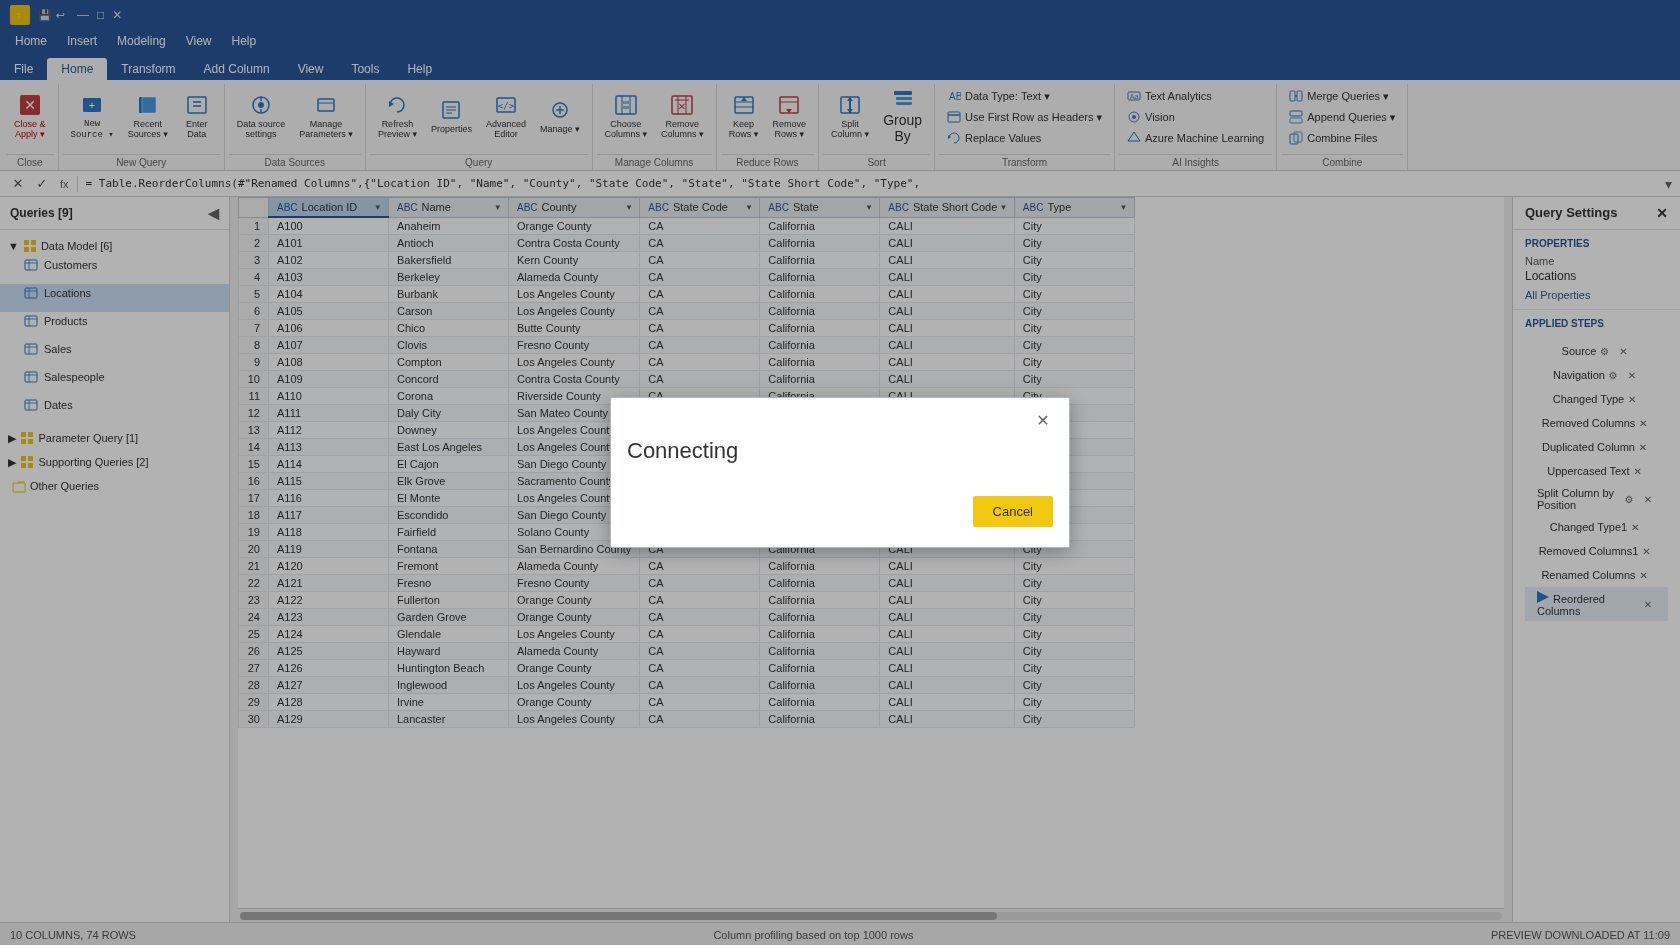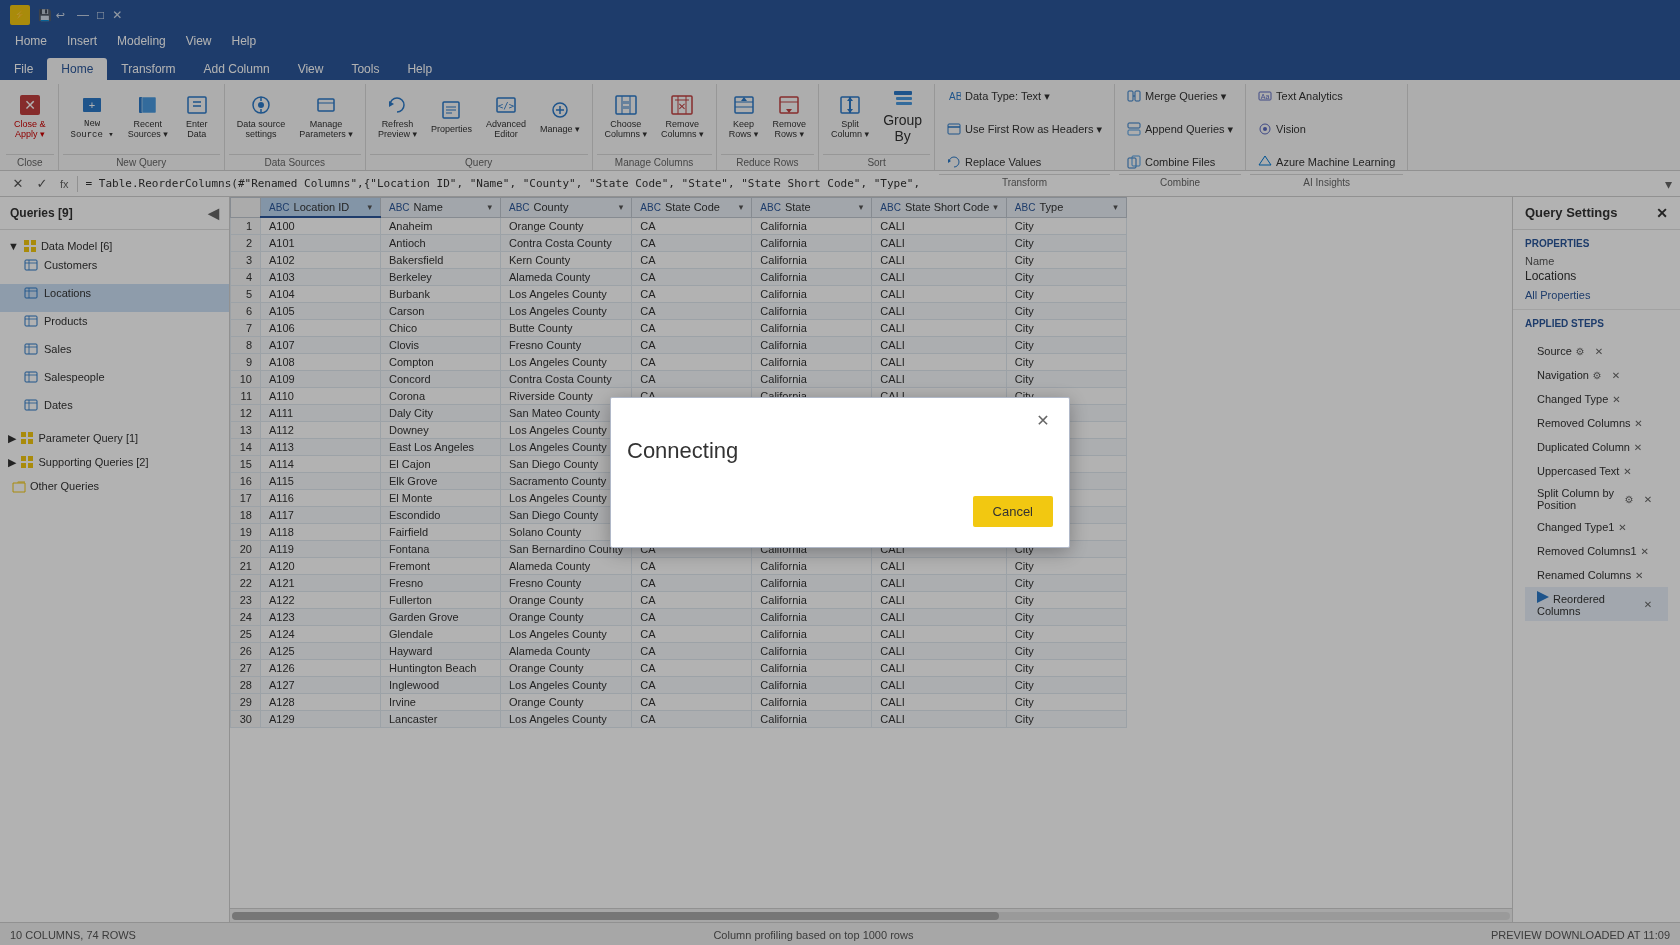--- a/index.html
+++ b/index.html
@@ -125,28 +125,29 @@
       border-radius: 3px;
       font-size: 11px;
       color: #333;
       gap: 4px;
       height: 20px;
       white-space: nowrap;
     }
     .ribbon-col {
       display: flex;
       flex-direction: column;
-      gap: 13px;
+      gap: 1px;
       padding: 2px;
     }
 
     
     .main-area {
       display: flex;
       height: calc(945px - 30px - 22px - 118px - 26px - 24px);
+      gap: 8px;
     }
 
     
     .formula-bar {
       height: 26px;
       background: white;
       border-bottom: 1px solid #d0d0d0;
       display: flex;
       align-items: center;
       padding: 0 8px;
@@ -325,21 +326,21 @@
     .applied-steps {
       flex: 1;
       overflow-y: auto;
       padding: 4px 0;
     }
     .step-item {
       display: flex;
       align-items: center;
       padding: 4px 12px;
       cursor: pointer;
-      justify-content: flex-start;
+      justify-content: center;
     }
     .step-item.current { background: #e8f0fa; font-weight: 500; }
     .step-name {
       font-size: 11px;
       color: #333;
     }
     .step-actions {
       display: flex;
       gap: 3px;
     }
@@ -717,20 +718,46 @@
           <span>Replace Values</span>
         </div>
       </div>
       <div class="ribbon-group-label">Transform</div>
     </div>
 
     <div class="ribbon-group">
       <div class="ribbon-col">
         <div class="ribbon-btn-small">
           <svg width="14" height="14" viewBox="0 0 14 14">
+              <rect x="1" y="3" width="12" height="8" rx="1" fill="none" stroke="#5c6bc0" stroke-width="1"></rect>
+              <text x="7" y="10" text-anchor="middle" fill="#5c6bc0" font-size="7">Aa</text>
+            </svg>
+          <span>Text Analytics</span>
+        </div>
+        <div class="ribbon-btn-small">
+          <svg width="14" height="14" viewBox="0 0 14 14">
+              <circle cx="7" cy="7" r="5" fill="none" stroke="#5c6bc0" stroke-width="1"></circle>
+              <circle cx="7" cy="7" r="2" fill="#5c6bc0"></circle>
+            </svg>
+          <span>Vision</span>
+        </div>
+        <div class="ribbon-btn-small">
+          <svg width="14" height="14" viewBox="0 0 14 14">
+              <polygon points="7,1 13,10 1,10" fill="none" stroke="#0078d4" stroke-width="1"></polygon>
+            </svg>
+          <span>Azure Machine Learning</span>
+        </div>
+      </div>
+      <div class="ribbon-group-label">AI Insights</div>
+    </div>
+
+    <div class="ribbon-group">
+      <div class="ribbon-col">
+        <div class="ribbon-btn-small">
+          <svg width="14" height="14" viewBox="0 0 14 14">
               <rect x="1" y="2" width="5" height="10" rx="1" fill="none" stroke="#2b79c7" stroke-width="1"></rect>
               <rect x="8" y="2" width="5" height="10" rx="1" fill="none" stroke="#2b79c7" stroke-width="1"></rect>
               <line x1="6" y1="7" x2="8" y2="7" stroke="#2b79c7" stroke-width="1"></line>
             </svg>
           <span>Merge Queries ▾</span>
         </div>
         <div class="ribbon-btn-small">
           <svg width="14" height="14" viewBox="0 0 14 14">
               <rect x="1" y="1" width="12" height="5" rx="1" fill="none" stroke="#2b79c7" stroke-width="1"></rect>
               <rect x="1" y="8" width="12" height="5" rx="1" fill="none" stroke="#4a9ae0" stroke-width="1"></rect>
@@ -739,46 +766,20 @@
         </div>
         <div class="ribbon-btn-small">
           <svg width="14" height="14" viewBox="0 0 14 14">
               <rect x="1" y="3" width="8" height="10" rx="1" fill="none" stroke="#2b79c7" stroke-width="1"></rect>
               <rect x="5" y="1" width="8" height="10" rx="1" fill="none" stroke="#4a9ae0" stroke-width="1"></rect>
             </svg>
           <span>Combine Files</span>
         </div>
       </div>
       <div class="ribbon-group-label">Combine</div>
-    </div>
-
-    <div class="ribbon-group">
-      <div class="ribbon-col">
-        <div class="ribbon-btn-small">
-          <svg width="14" height="14" viewBox="0 0 14 14">
-              <rect x="1" y="3" width="12" height="8" rx="1" fill="none" stroke="#5c6bc0" stroke-width="1"></rect>
-              <text x="7" y="10" text-anchor="middle" fill="#5c6bc0" font-size="7">Aa</text>
-            </svg>
-          <span>Text Analytics</span>
-        </div>
-        <div class="ribbon-btn-small">
-          <svg width="14" height="14" viewBox="0 0 14 14">
-              <circle cx="7" cy="7" r="5" fill="none" stroke="#5c6bc0" stroke-width="1"></circle>
-              <circle cx="7" cy="7" r="2" fill="#5c6bc0"></circle>
-            </svg>
-          <span>Vision</span>
-        </div>
-        <div class="ribbon-btn-small">
-          <svg width="14" height="14" viewBox="0 0 14 14">
-              <polygon points="7,1 13,10 1,10" fill="none" stroke="#0078d4" stroke-width="1"></polygon>
-            </svg>
-          <span>Azure Machine Learning</span>
-        </div>
-      </div>
-      <div class="ribbon-group-label">AI Insights</div>
     </div>
   </div>
 </div>
 
 <div class="formula-bar">
   <div class="formula-bar-buttons">
     <div class="formula-bar-btn">✕</div>
     <div class="formula-bar-btn">✓</div>
   </div>
   <div class="formula-bar-label">fx</div>

